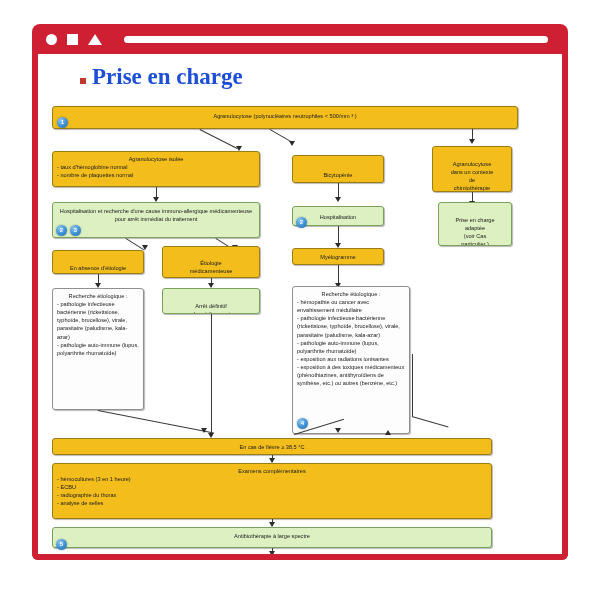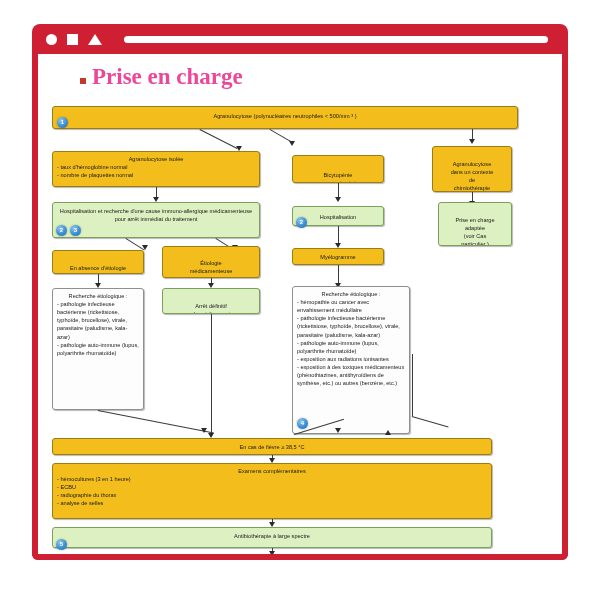--- a/index.html
+++ b/index.html
@@ -27,21 +27,21 @@
     position:absolute;left:32px;top:54px;width:536px;height:506px;
     border:6px solid #CE2032;border-top:none;background:#fff;box-sizing:border-box;
     border-radius:0 0 6px 6px;overflow:hidden;
   }
   .inner{position:absolute;left:0;top:0;right:0;bottom:0;background:#fff;overflow:hidden;}
 
   
   .title{
     position:absolute;left:54px;top:10px;
     font-family:"Liberation Serif", serif;
-    font-size:23px;font-weight:700;color:#ec4899;white-space:nowrap;text-align:right;
+    font-size:23px;font-weight:700;color:#1d4ed8;white-space:nowrap;text-align:right;
   }
   .title-bullet{
     position:absolute;left:42px;top:24px;width:6px;height:6px;background:#C0392B;
   }
 
   
   .flow{position:absolute;left:0;top:44px;width:524px;height:470px;}
 
   .box{
     position:absolute;box-sizing:border-box;

